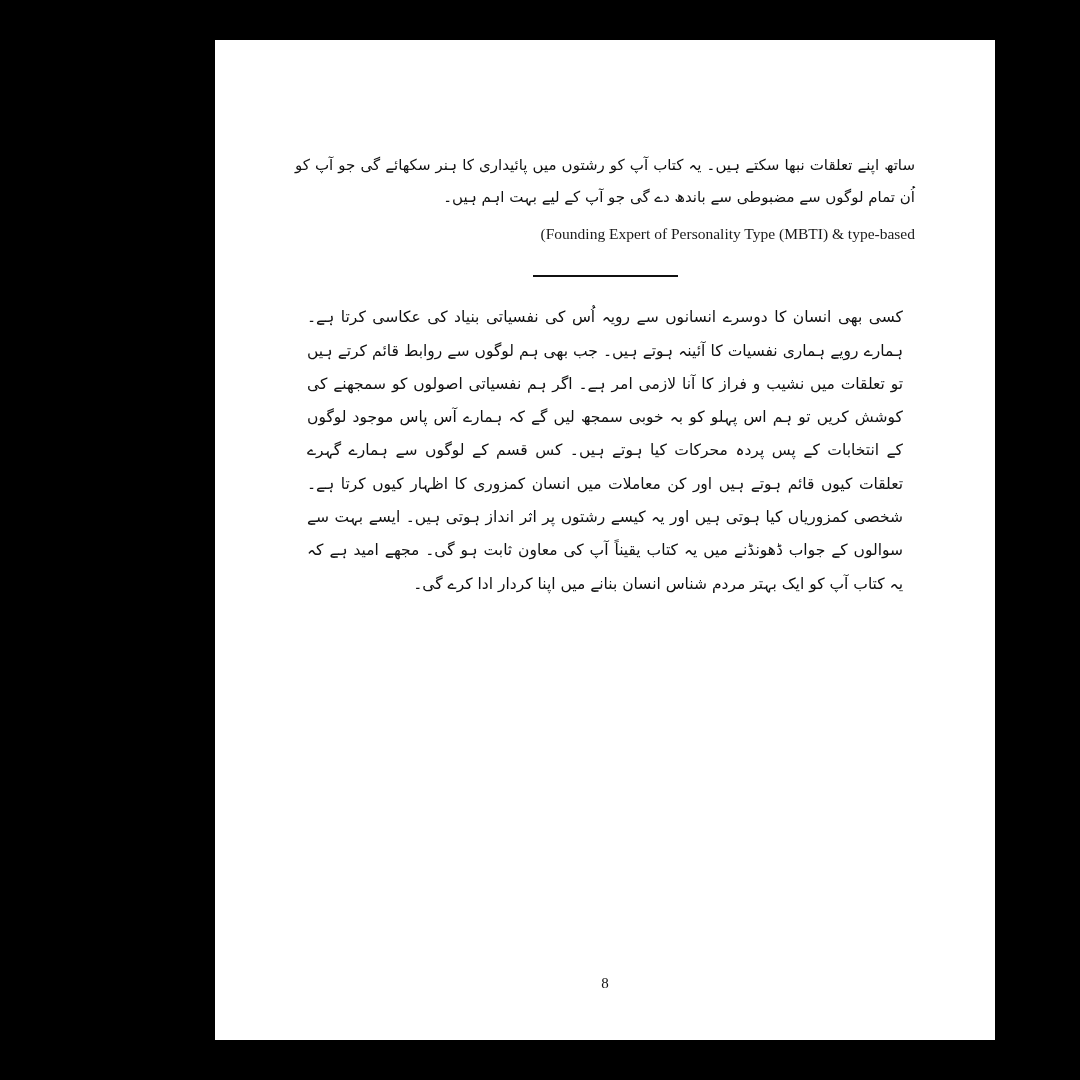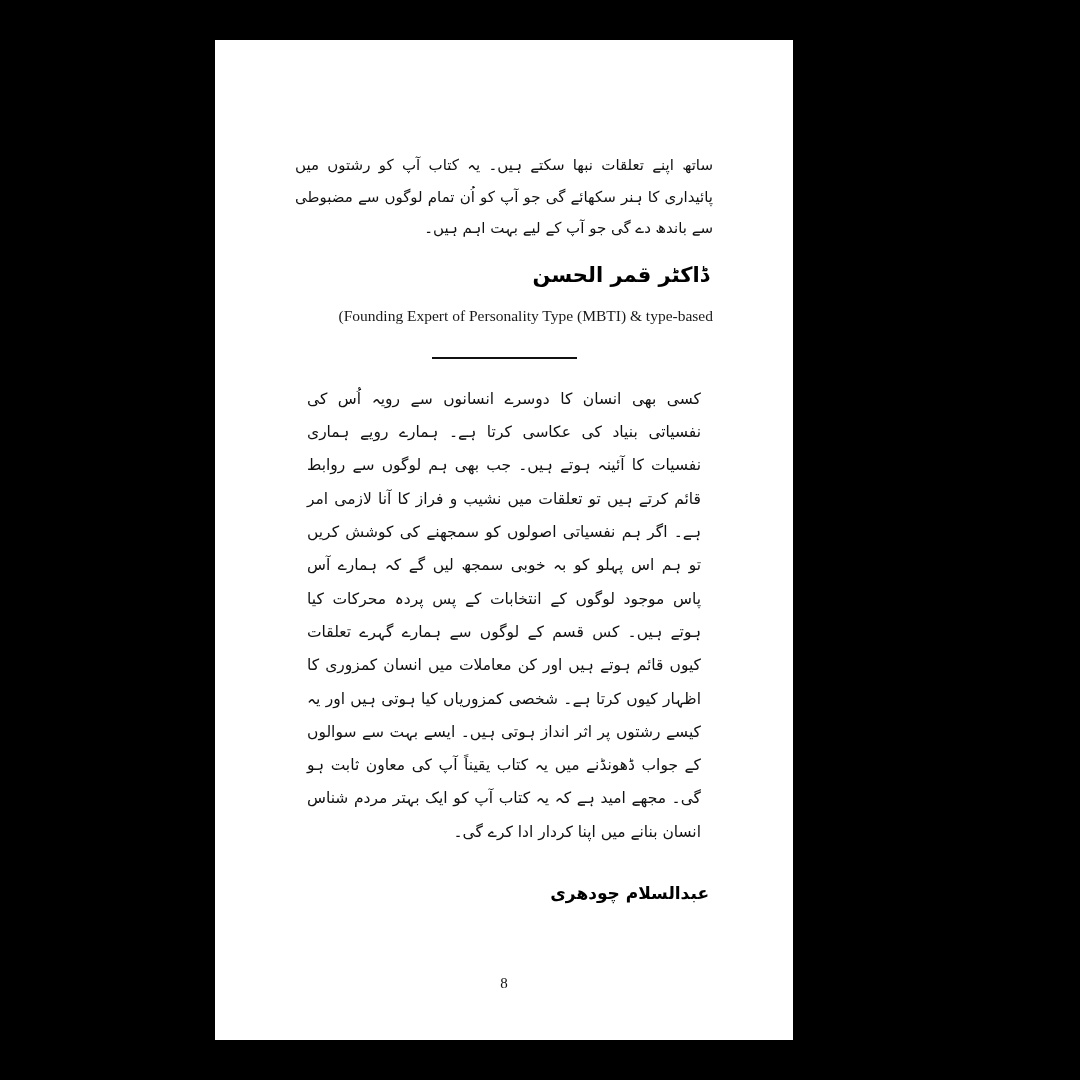--- a/index.html
+++ b/index.html
@@ -18,21 +18,21 @@
     height: 1080px;
     position: relative;
     display: flex;
     align-items: center;
     justify-content: center;
   }
   .page {
     position: absolute;
     left: 215px;
     top: 40px;
-    width: 578px;
+    width: 780px;
     height: 1000px;
     background: #ffffff;
     box-sizing: border-box;
     padding: 110px 80px 40px 80px;
   }
   .rtl-block {
     direction: rtl;
     text-align: justify;
     font-family: "DejaVu Sans", "Liberation Sans", sans-serif;
     color: #111111;
@@ -101,28 +101,26 @@
   }
 </style>
 </head>
 <body>
 
 <div class="viewport">
   <div class="page">
 
     <p class="rtl-block intro-para">ساتھ اپنے تعلقات نبھا سکتے ہیں۔ یہ کتاب آپ کو رشتوں میں پائیداری کا ہنر سکھائے گی جو آپ کو اُن تمام لوگوں سے مضبوطی سے باندھ دے گی جو آپ کے لیے بہت اہم ہیں۔</p>
 
-    <div class="signature-name">ڈاکٹر قمر الحسن</div>
 
     <div class="credential">(Founding Expert of Personality Type (MBTI) &amp; type-based</div>
 
 
     <div class="divider-wrap">
       <div class="divider"></div>
     </div>
 
     <p class="rtl-block body-para">کسی بھی انسان کا دوسرے انسانوں سے رویہ اُس کی نفسیاتی بنیاد کی عکاسی کرتا ہے۔ ہمارے رویے ہماری نفسیات کا آئینہ ہوتے ہیں۔ جب بھی ہم لوگوں سے روابط قائم کرتے ہیں تو تعلقات میں نشیب و فراز کا آنا لازمی امر ہے۔ اگر ہم نفسیاتی اصولوں کو سمجھنے کی کوشش کریں تو ہم اس پہلو کو بہ خوبی سمجھ لیں گے کہ ہمارے آس پاس موجود لوگوں کے انتخابات کے پس پردہ محرکات کیا ہوتے ہیں۔ کس قسم کے لوگوں سے ہمارے گہرے تعلقات کیوں قائم ہوتے ہیں اور کن معاملات میں انسان کمزوری کا اظہار کیوں کرتا ہے۔ شخصی کمزوریاں کیا ہوتی ہیں اور یہ کیسے رشتوں پر اثر انداز ہوتی ہیں۔ ایسے بہت سے سوالوں کے جواب ڈھونڈنے میں یہ کتاب یقیناً آپ کی معاون ثابت ہو گی۔ مجھے امید ہے کہ یہ کتاب آپ کو ایک بہتر مردم شناس انسان بنانے میں اپنا کردار ادا کرے گی۔</p>
 
-    <div class="author-sign">عبدالسلام چودھری</div>
 
     <div class="page-number">8</div>
   </div>
 </div>
 
 </body></html>

